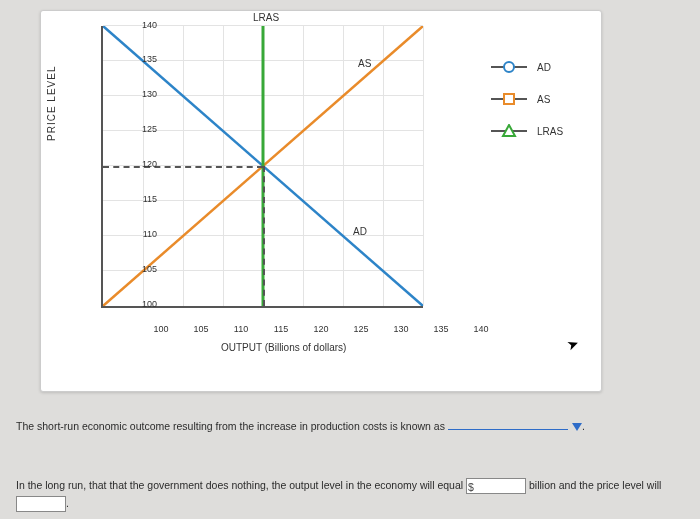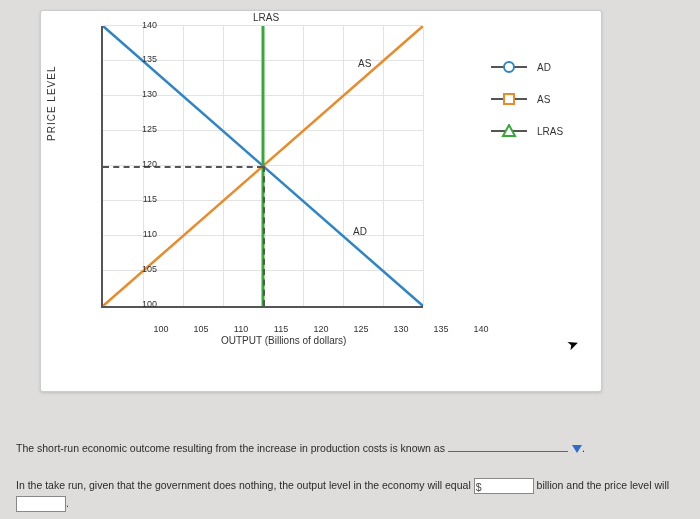--- a/index.html
+++ b/index.html
@@ -4,21 +4,21 @@
 <style>
   html,body{margin:0;padding:0;background:#d8d8d6;font-family:Arial,Helvetica,sans-serif;font-size:10px;color:#333}
   .page{width:700px;height:519px;position:relative;background:#dedddb}
   .chart-area{position:absolute;left:40px;top:10px;width:560px;height:380px;background:#fff;border:1px solid #ccc;border-radius:3px}
   .chart-inner{position:absolute;left:60px;top:15px;width:340px;height:300px}
   .plot{position:absolute;left:0;top:0;width:320px;height:280px;border-left:2px solid #555;border-bottom:2px solid #555}
   .grid-v,.grid-h{position:absolute;background:#e3e3e3}
   .grid-v{width:1px;height:100%}
   .grid-h{height:1px;width:100%}
   .ylabel{position:absolute;left:5px;top:130px;transform:rotate(-90deg);transform-origin:left top;font-size:10px;letter-spacing:1px;color:#333}
-  .xlabel{position:absolute;left:120px;top:309px;font-size:10px;color:#333}
+  .xlabel{position:absolute;left:120px;top:316px;font-size:10px;color:#333}
   .tick-y{position:absolute;left:38px;font-size:9px;color:#333;width:18px;text-align:right}
   .tick-x{position:absolute;top:298px;font-size:9px;color:#333;width:24px;text-align:center}
   .line{position:absolute;pointer-events:none}
   .curve-label{position:absolute;font-size:10px;color:#333}
   .legend{position:absolute;right:10px;top:40px;width:100px;font-size:10px;color:#333}
   .legend-row{height:32px;display:flex;align-items:center;gap:10px}
   .legend-sym{width:36px;display:flex;align-items:center;justify-content:center}
   .dash-ref{position:absolute;border-top:2px dashed #555}
   .dash-ref-v{position:absolute;border-left:2px dashed #555}
   .text-block{position:absolute;left:16px;right:16px;font-size:10.5px;color:#2b2b2b;line-height:1.4}
@@ -124,25 +124,25 @@
               <polygon points="18,1 24,12 12,12" fill="#fff" stroke="#38a838" stroke-width="2"></polygon>
             </svg>
       </div>
       <span>LRAS</span>
     </div>
   </div>
 
   <div class="cursor-arrow">➤</div>
 </div>
 
-<div class="text-block" style="top:440px">
+<div class="text-block" style="top:418px">
   <span>The short-run economic outcome resulting from the increase in production costs is known as </span><span class="blank"></span><span class="dropdown-tri"></span><span>.</span>
 </div>
 
 
 <div class="text-block" style="top:478px">
-  <span>In the take run, given that the government does nothing, the output level in the economy will equal </span><span style="position:relative"><span style="position:absolute;left:2px;top:1px;color:#444">$</span><span class="input-box" style="padding-left:10px"></span></span><span> billion and the price level will equal </span>
+  <span>In the long run, that that the government does nothing, the output level in the economy will equal </span><span style="position:relative"><span style="position:absolute;left:2px;top:1px;color:#444">$</span><span class="input-box" style="padding-left:10px"></span></span><span> billion and the price level will equal </span>
 </div>
 <div class="text-block" style="top:496px">
   <span class="input-box"></span><span>.</span>
 </div>
 
 </div>
 
 </body></html>

